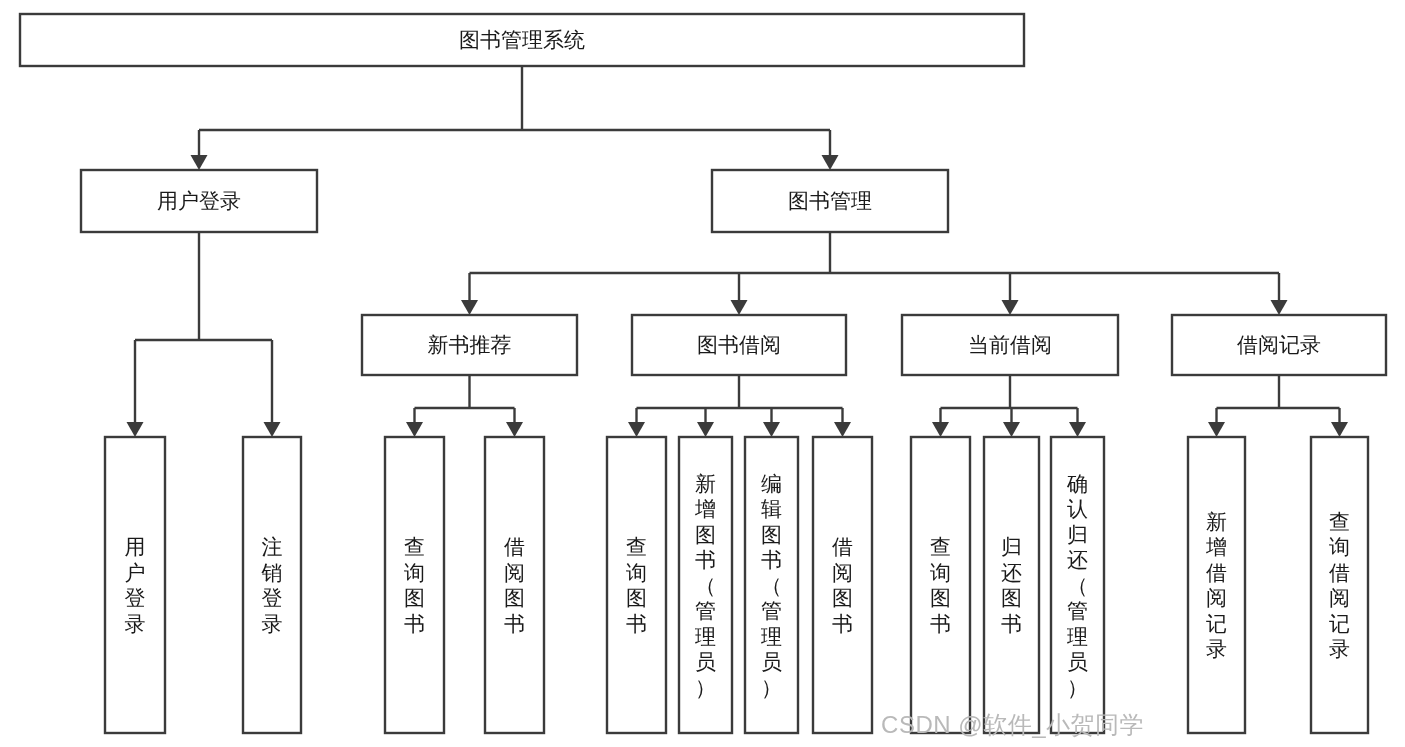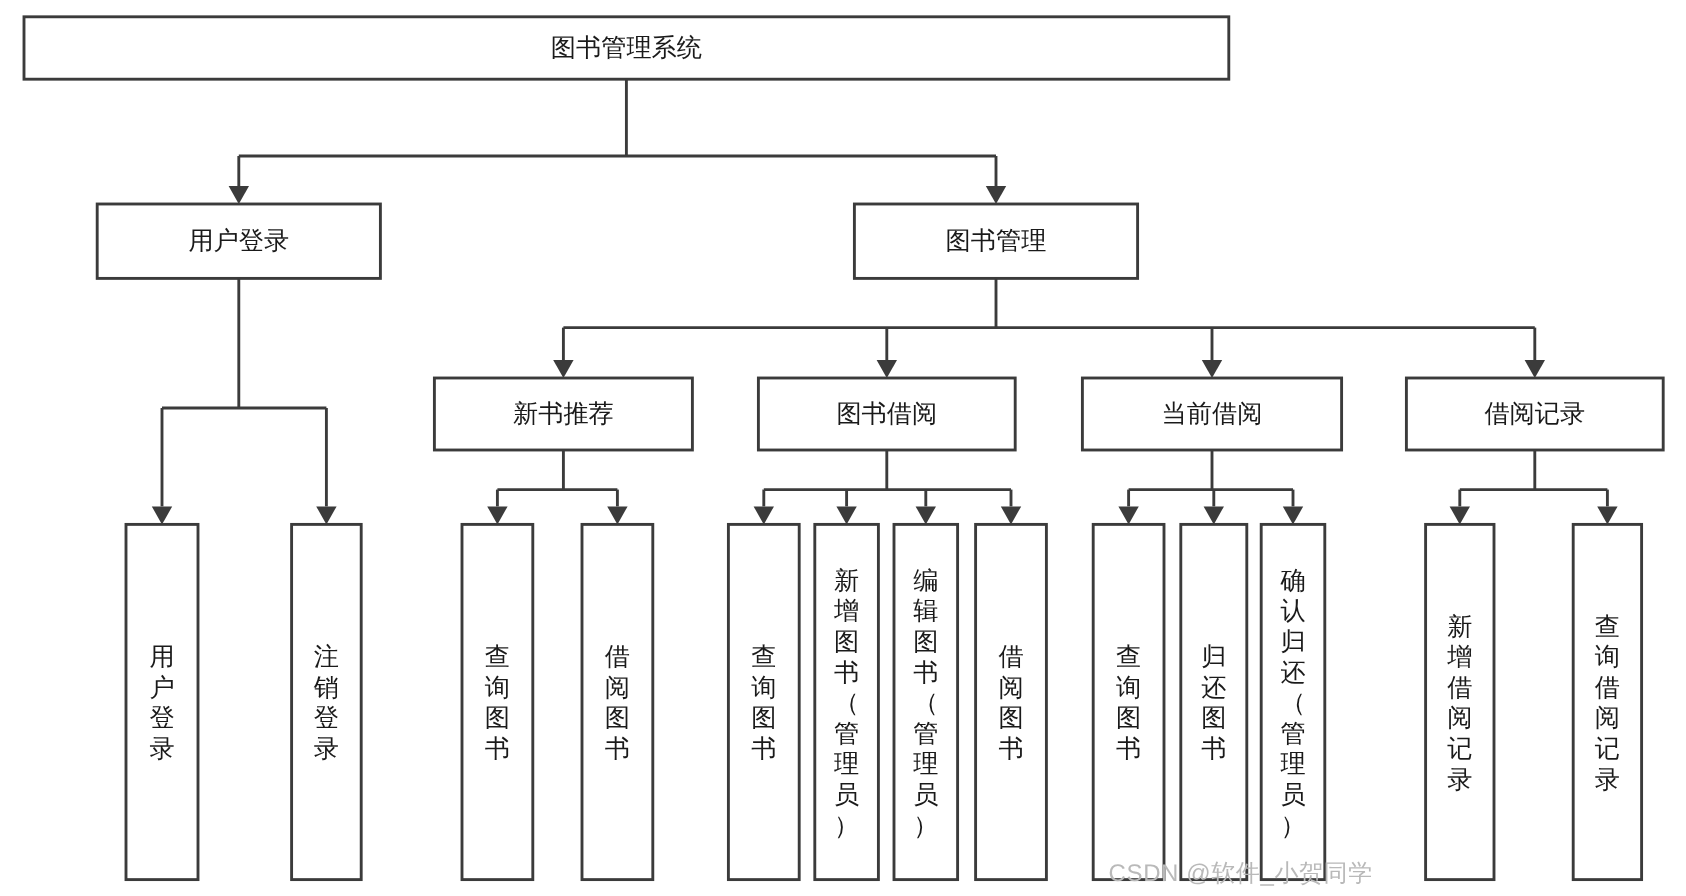--- a/index.html
+++ b/index.html
@@ -54,21 +54,21 @@
     font-family: "Liberation Sans", "DejaVu Sans", sans-serif;
     font-size: 21px;
     fill: #1a1a1a;
     text-anchor: middle;
   }
   .watermark-text {
     position: absolute;
     right: 12px;
     bottom: 6px;
     font-family: "Liberation Sans", "DejaVu Sans", sans-serif;
-    font-size: 20px;
+    font-size: 24px;
     color: #b9b9b9;
     letter-spacing: 0.5px;
     white-space: nowrap;
     pointer-events: none;
   }
 </style>
 </head>
 <body>
 
 <div id="diagram-root">

